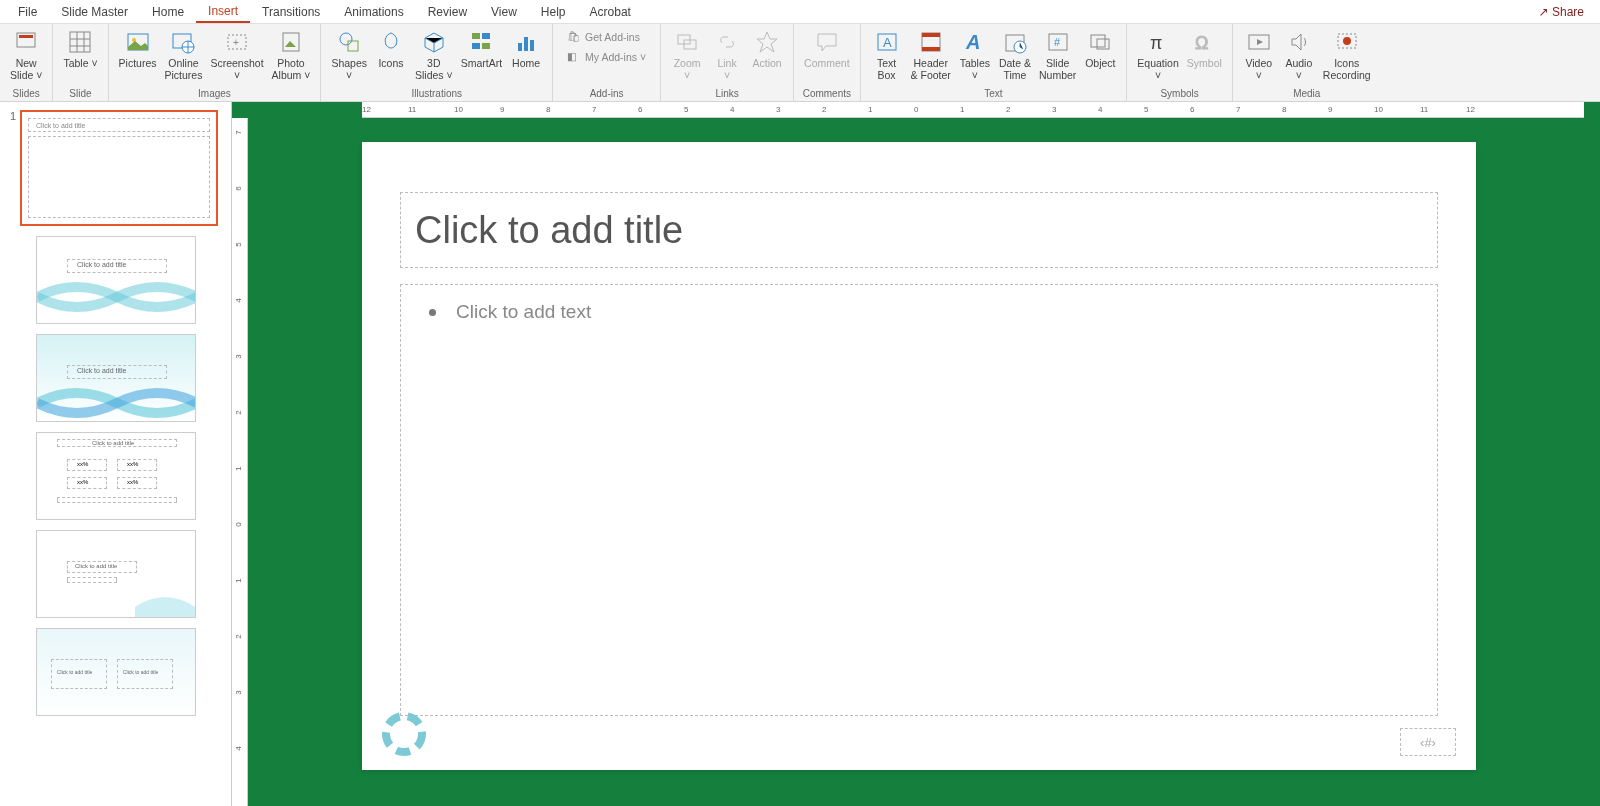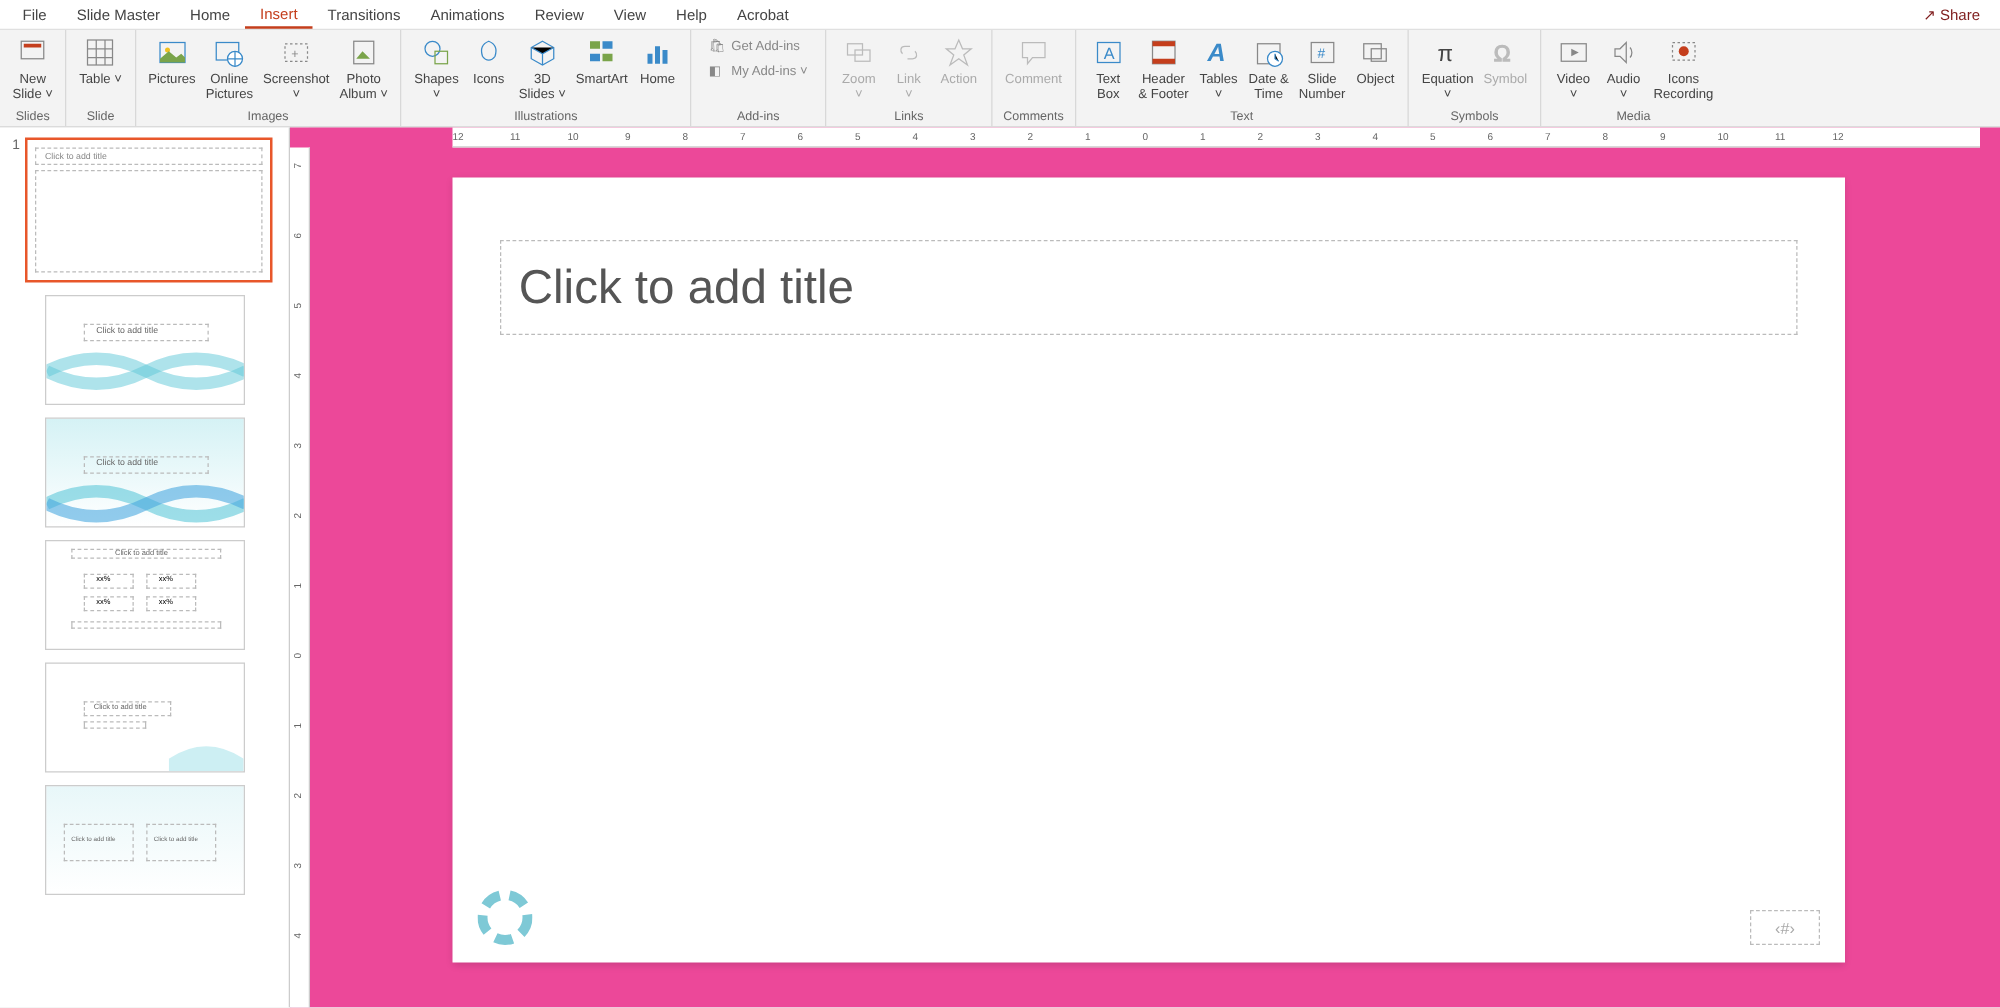--- a/index.html
+++ b/index.html
@@ -25,21 +25,21 @@
 .thumbs{width:232px;background:#fff;border-right:1px solid #ccc;padding:8px 6px;overflow:hidden}
 .thumbwrap{display:flex;margin-bottom:10px}
 .thumbnum{width:14px;font-size:11px;color:#666;text-align:right;padding-right:4px}
 .thumb{width:198px;height:116px;background:#fff;border:1px solid #ccc;position:relative;overflow:hidden}
 .thumb.sel{border:2px solid #e8572a}
 .thumb .ph{position:absolute;border:1px dashed #bbb}
 .thumb .tpl{position:absolute;left:14px;top:10px;font-size:7px;color:#888}
 .thumb .wave{position:absolute;left:0;right:0;height:40px}
 .thumbs-scroll{position:absolute;left:232px;top:102px;width:16px;height:704px;background:#f0f0f0;border-left:1px solid #ddd;border-right:1px solid #ddd}
 .thumbs-scroll .handle{position:absolute;top:14px;left:2px;right:2px;height:220px;background:#ccc;border-radius:2px}
-.canvas-area{flex:1;background:#ec4899;position:relative}
+.canvas-area{flex:1;background:#15803d;position:relative}
 .hruler{position:absolute;top:0;left:130px;right:16px;height:16px;background:#fff;border-bottom:1px solid #ccc;font-size:8px;color:#666}
 .vruler{position:absolute;top:16px;left:0;width:16px;height:688px;background:#fff;border-right:1px solid #ccc;font-size:8px;color:#666}
 .vruler .tick{position:absolute;left:4px;transform:rotate(-90deg)}
 .slide{position:absolute;left:130px;top:40px;width:1114px;height:628px;background:#fff;box-shadow:0 2px 6px rgba(0,0,0,0.15)}
 .slide .titleph{position:absolute;left:38px;top:50px;right:38px;height:76px;border:1px dashed #bbb;display:flex;align-items:center;padding:0 14px}
 .slide .titleph span{font-size:38px;color:#555;font-family:"Segoe UI Light",sans-serif;font-weight:300}
 .slide .bodyph{position:absolute;left:38px;top:142px;right:38px;height:432px;border:1px dashed #bbb;padding:16px 28px}
 .slide .bodyph .bullet{display:flex;align-items:center;gap:20px;font-size:19px;color:#888}
 .slide .bodyph .dot{width:7px;height:7px;background:#777;border-radius:50%}
 .slide .logo{position:absolute;left:20px;bottom:14px;width:44px;height:44px}
@@ -510,20 +510,26 @@
           <span style="left: 1012px;">10</span>
           <span style="left: 1058px;">11</span>
           <span style="left: 1104px;">12</span>
         </div>
       </div>
 
     <div class="slide">
       <div class="titleph">
         <span>Click to add title</span>
       </div>
+      <div class="bodyph">
+        <div class="bullet">
+            <div class="dot"></div>
+            <span>Click to add text</span>
+          </div>
+      </div>
       <div class="logo">
         <svg width="44" height="44">
             <circle cx="22" cy="22" r="18" fill="none" stroke="#7ec9d6" stroke-width="8" stroke-dasharray="14 8"></circle>
             <path d="M22 14 L22 30 M14 22 L30 22" stroke="#fff" stroke-width="3"></path>
           </svg>
       </div>
       <div class="pagenum">
           <span>‹#›</span>
         </div>
     </div>

